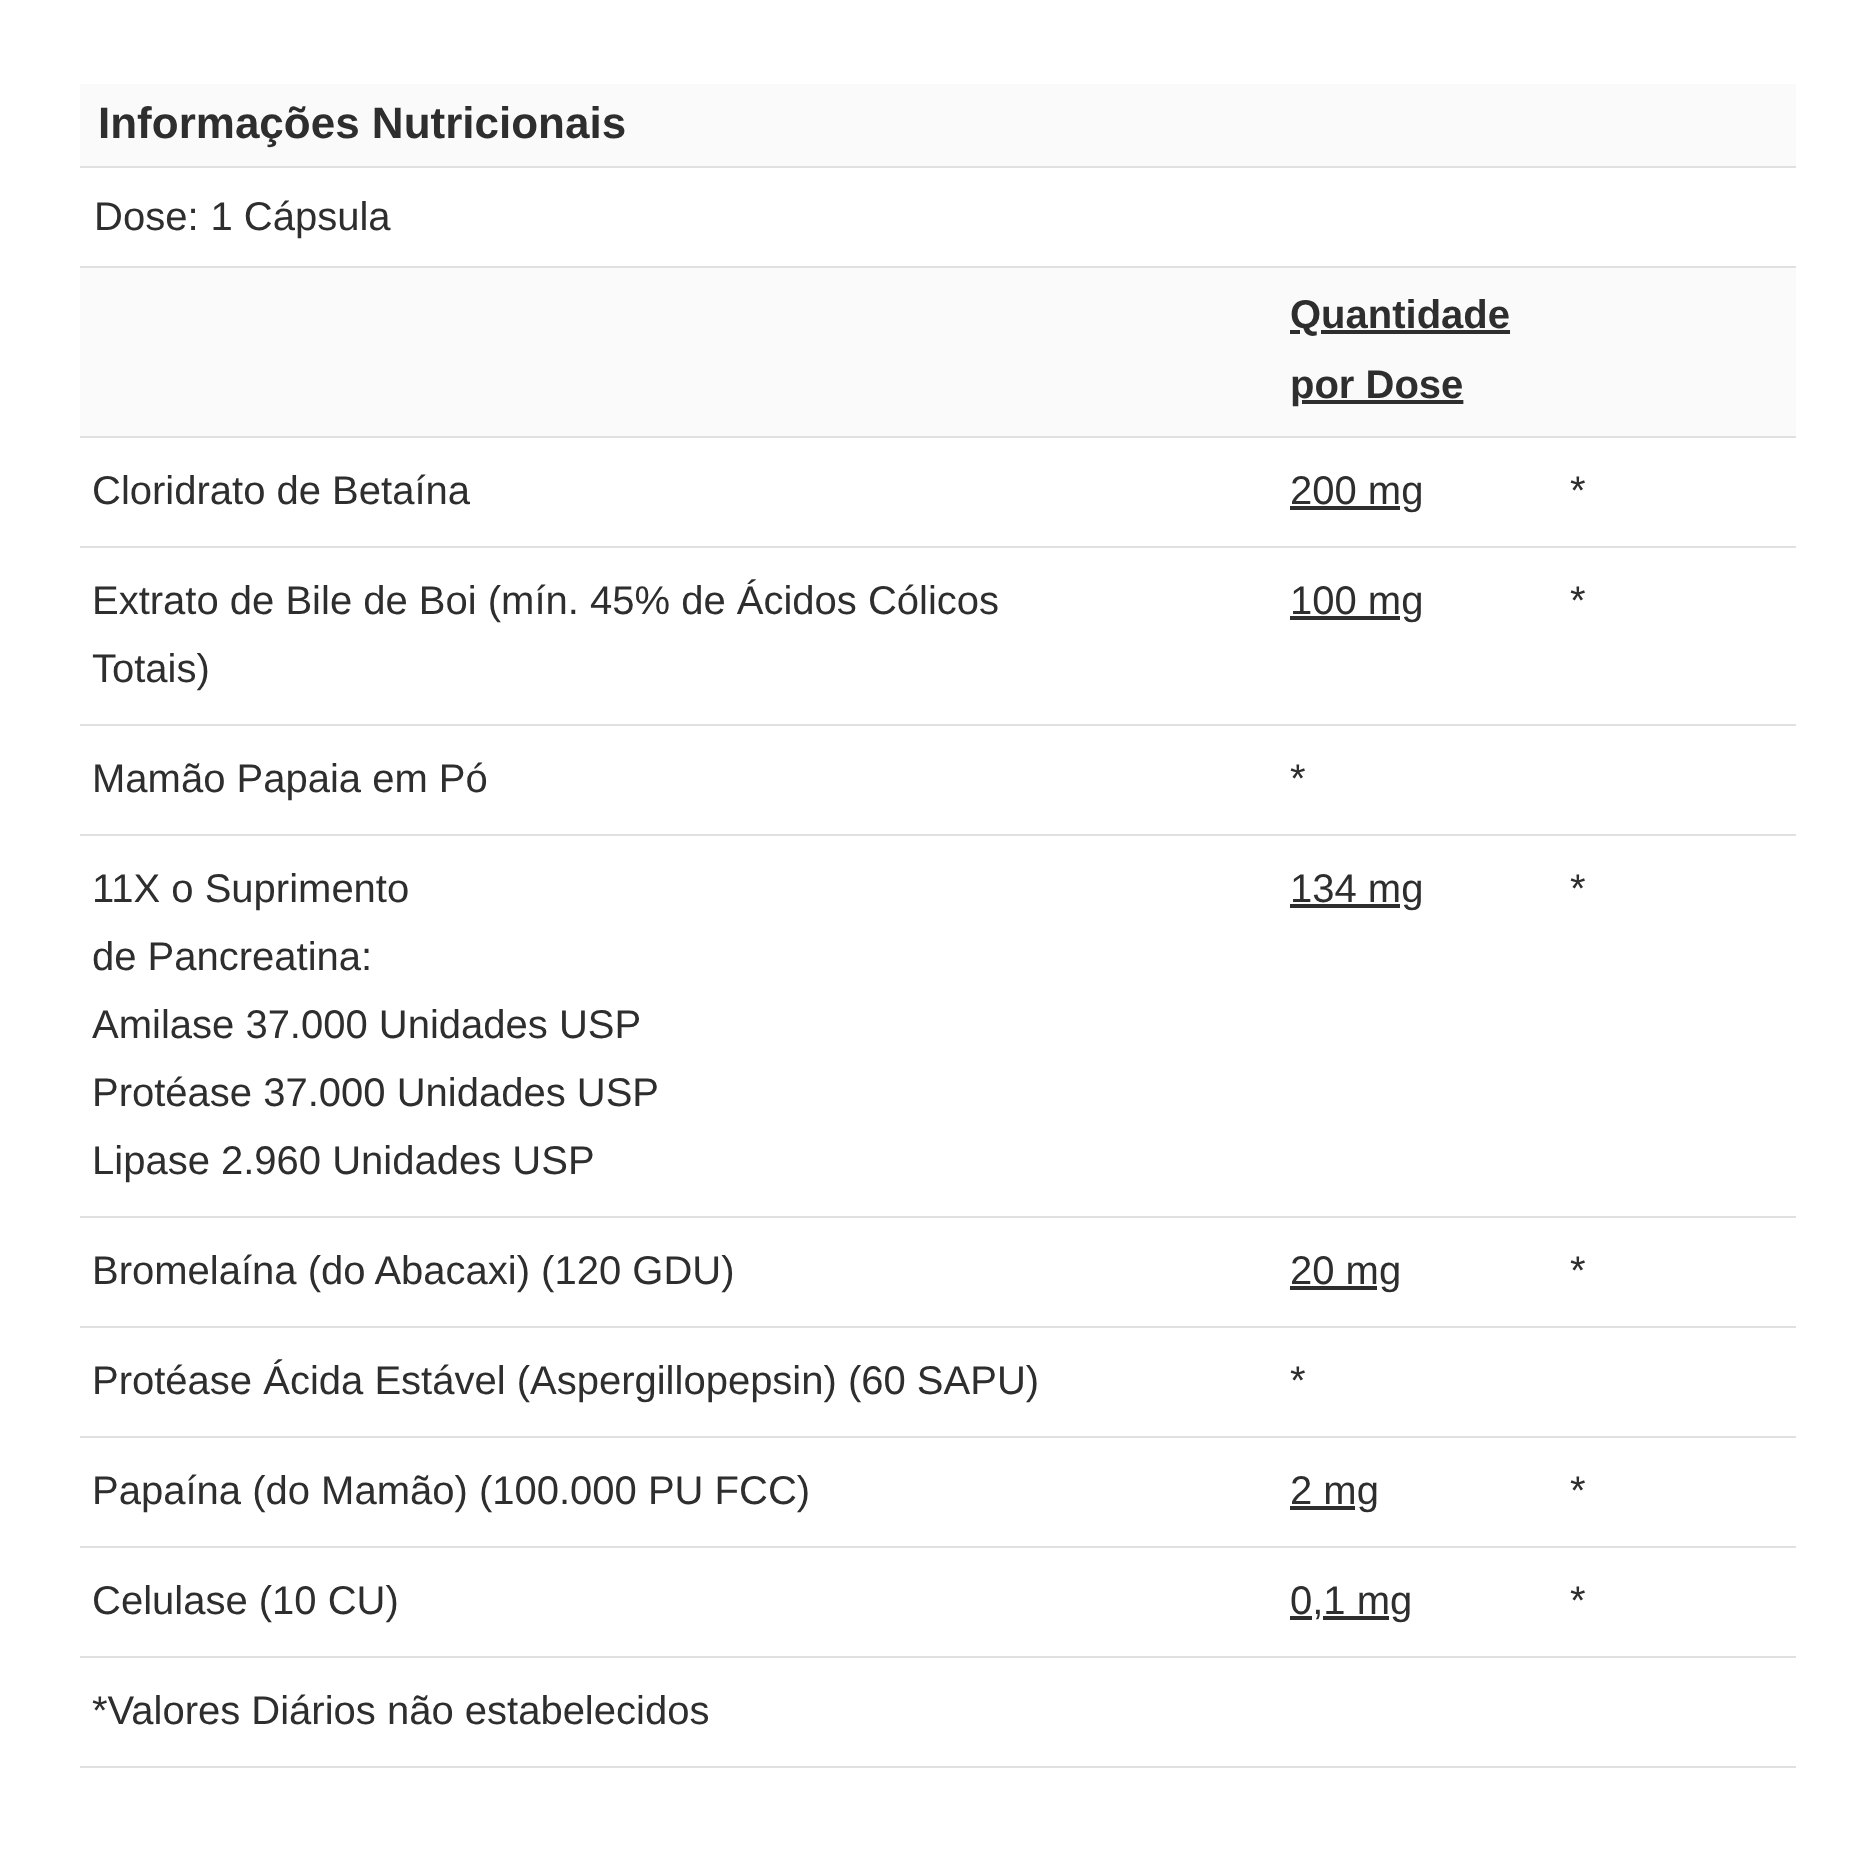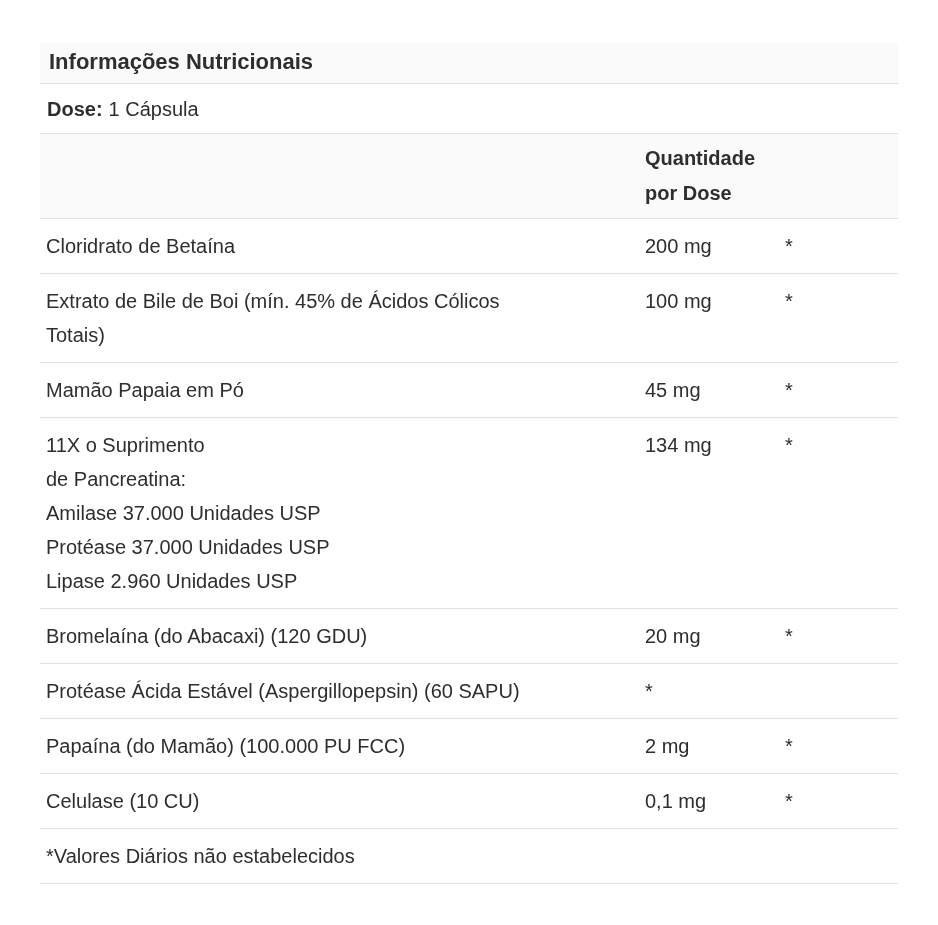--- a/index.html
+++ b/index.html
@@ -29,21 +29,21 @@
     font-size:22px;
     padding:8px 10px 9px 9px;
     line-height:24px;
   }
   .dose-row{
     padding:13px 10px 12px 7px;
     border-bottom:1px solid var(--divider);
     line-height:24px;
   }
   .dose-label{
-    font-weight:700;
+    font-weight:400;
     margin-right:6px;
   }
   .grid{
     display:grid;
     grid-template-columns:605px 140px 113px;
     align-items:start;
   }
   .header-row{
     background:var(--band);
     border-bottom:1px solid var(--divider);
@@ -56,20 +56,21 @@
     padding:10px 0;
     line-height:34px;
   }
   .cell-name{
     padding-left:6px;
     padding-right:20px;
     white-space:pre-line;
   }
   .cell-amount{
     padding-right:10px;
+    text-decoration:underline;
   }
   .footnote-row{
     padding:10px 10px 10px 6px;
     border-bottom:1px solid var(--divider);
     line-height:34px;
   }
 </style>
 </head>
 <body>
 
@@ -94,21 +95,20 @@
 
   <div class="grid body-row">
     <div class="cell-name">Extrato de Bile de Boi (mín. 45% de Ácidos Cólicos
 Totais)</div>
     <div class="cell-amount">100 mg</div>
     <div class="cell-dv">*</div>
   </div>
 
   <div class="grid body-row">
     <div class="cell-name">Mamão Papaia em Pó</div>
-    <div class="cell-amount">45 mg</div>
     <div class="cell-dv">*</div>
   </div>
 
   <div class="grid body-row">
     <div class="cell-name">11X o Suprimento
 de Pancreatina:
 Amilase 37.000 Unidades USP
 Protéase 37.000 Unidades USP
 Lipase 2.960 Unidades USP</div>
     <div class="cell-amount">134 mg</div>

